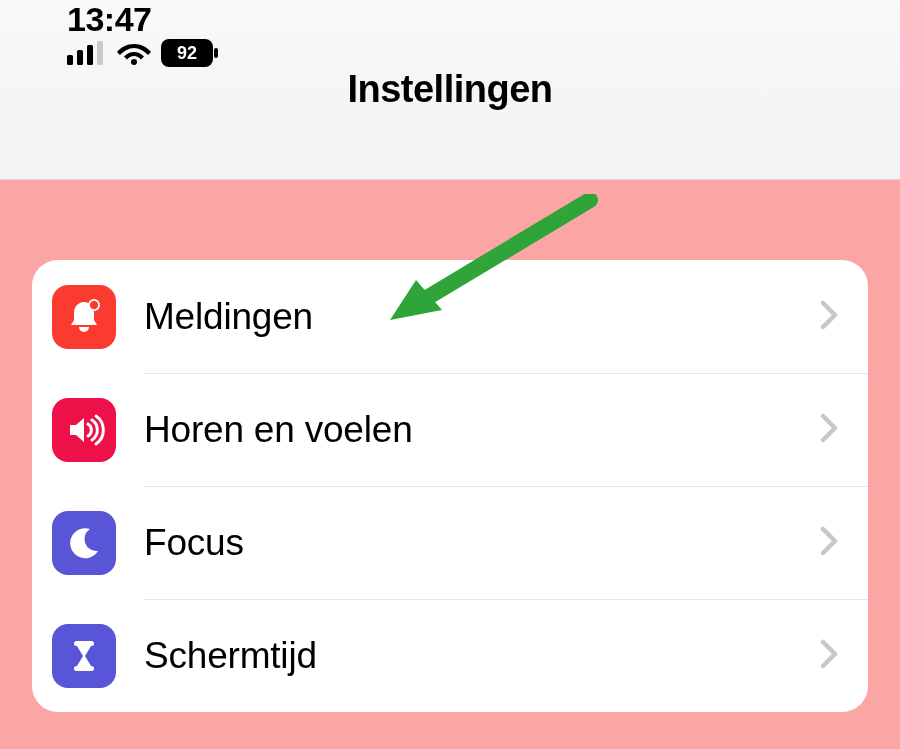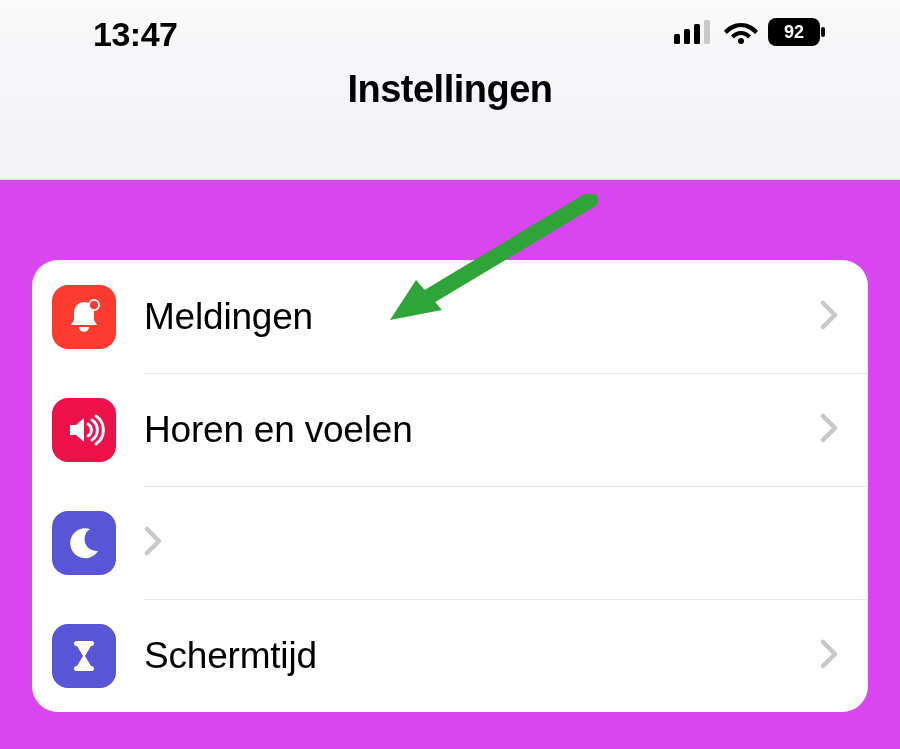--- a/index.html
+++ b/index.html
@@ -9,24 +9,24 @@
   background: #f2f2f7;
   color: #000;
   overflow: hidden;
   position: relative;
 }
 
 
 .statusbar {
   height: 68px;
   display: flex;
-  align-items: center;
   justify-content: space-between;
-  padding: 0 74px 0 93px;
+  padding: 0 74px 0 67px;
   background: linear-gradient(180deg, #fafafa 0%, #f6f5f7 100%);
+  flex-direction: column;
 }
 .status-time {
   font-size: 34px;
   font-weight: 600;
   letter-spacing: -0.5px;
 }
 .status-right {
   display: flex;
   align-items: center;
   gap: 9px;
@@ -43,21 +43,21 @@
 }
 .titlebar-title {
   font-size: 38px;
   font-weight: 700;
   letter-spacing: -0.5px;
 }
 
 
 .content {
   padding: 80px 32px 0 32px;
-  background: #d946ef;
+  background: #fca5a5;
   height: calc(749px - 68px - 112px);
 }
 .group {
   background: #ffffff;
   border-radius: 26px;
   overflow: hidden;
 }
 .row {
   display: flex;
   align-items: center;
@@ -175,20 +175,21 @@
           </svg>
       </span>
     </div>
 
     <div class="row">
       <span class="row-icon" style="background:#5856d6">
         <svg width="44" height="44" viewBox="0 0 44 44">
           <path d="M28 8 A15 15 0 1 0 36 30 A12 12 0 0 1 28 8 Z" fill="#fff"></path>
         </svg>
       </span>
+      <span class="row-label">Focus</span>
       <span class="row-chevron">
         <svg width="18" height="30" viewBox="0 0 18 30">
             <path d="M3 3 L15 15 L3 27" stroke="#c7c7cc" stroke-width="4.5" fill="none" stroke-linecap="round" stroke-linejoin="round"></path>
           </svg>
       </span>
     </div>
 
     <div class="row">
       <span class="row-icon" style="background:#5856d6">
         <svg width="44" height="44" viewBox="0 0 44 44">

